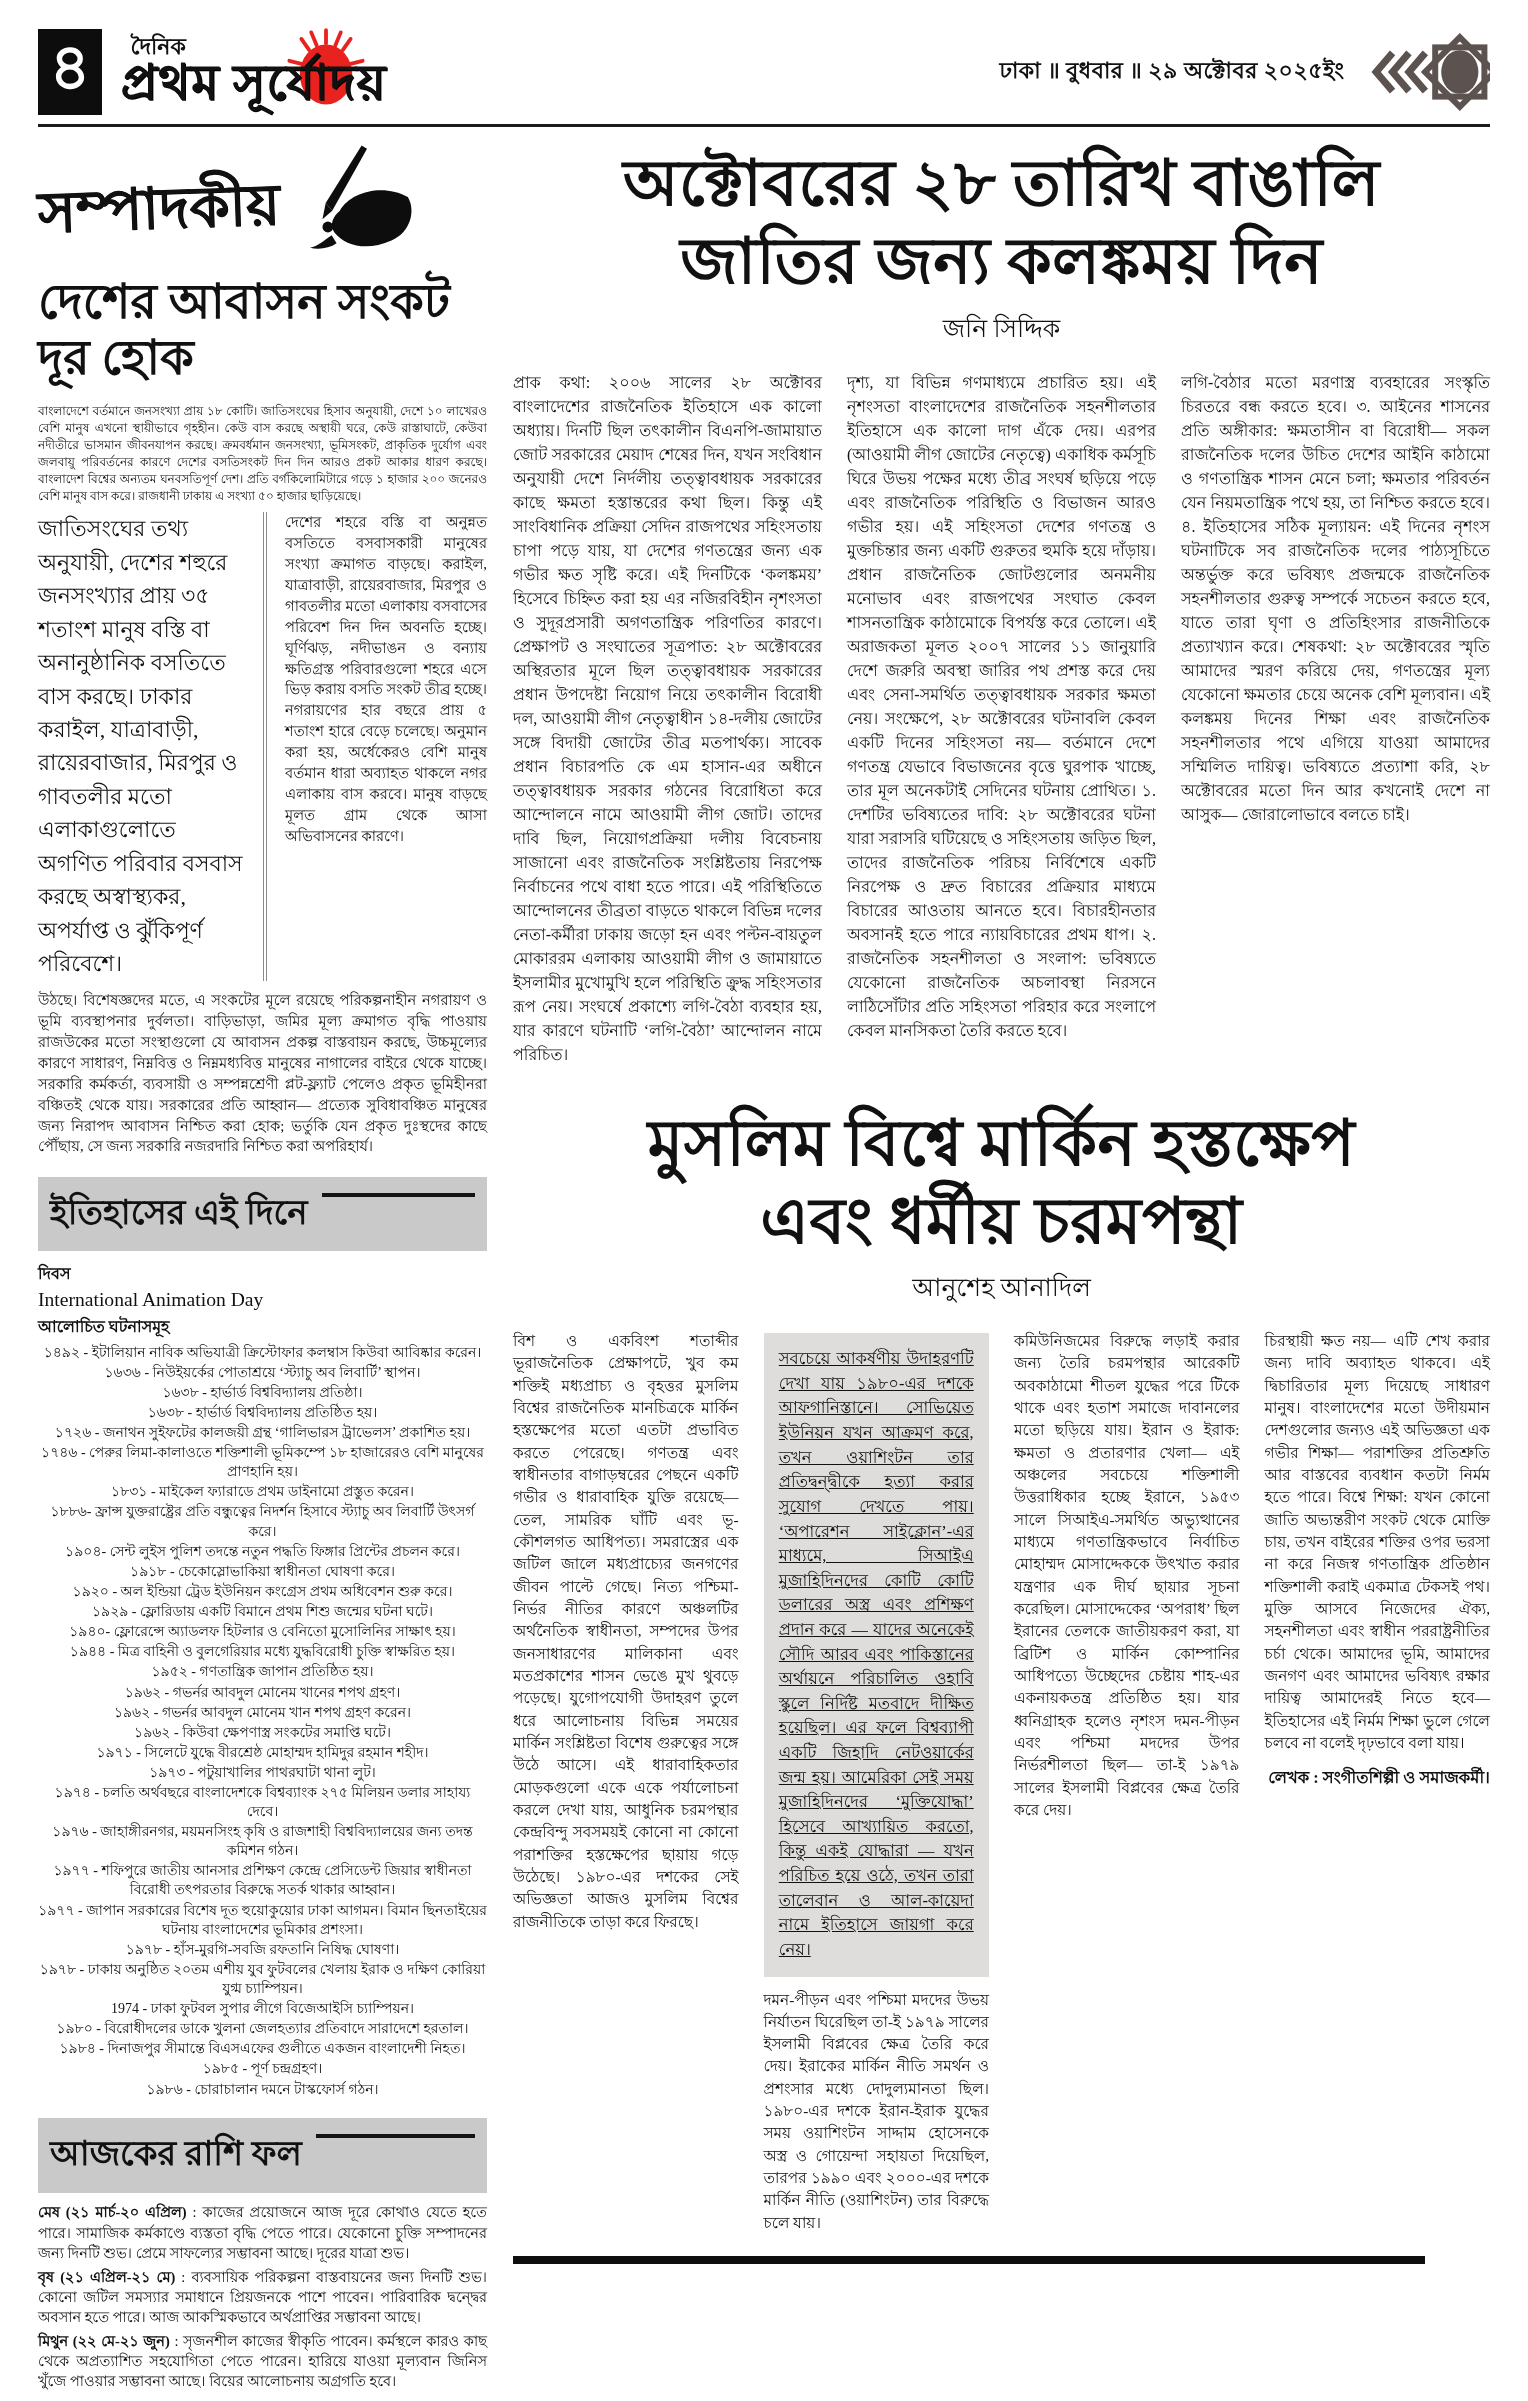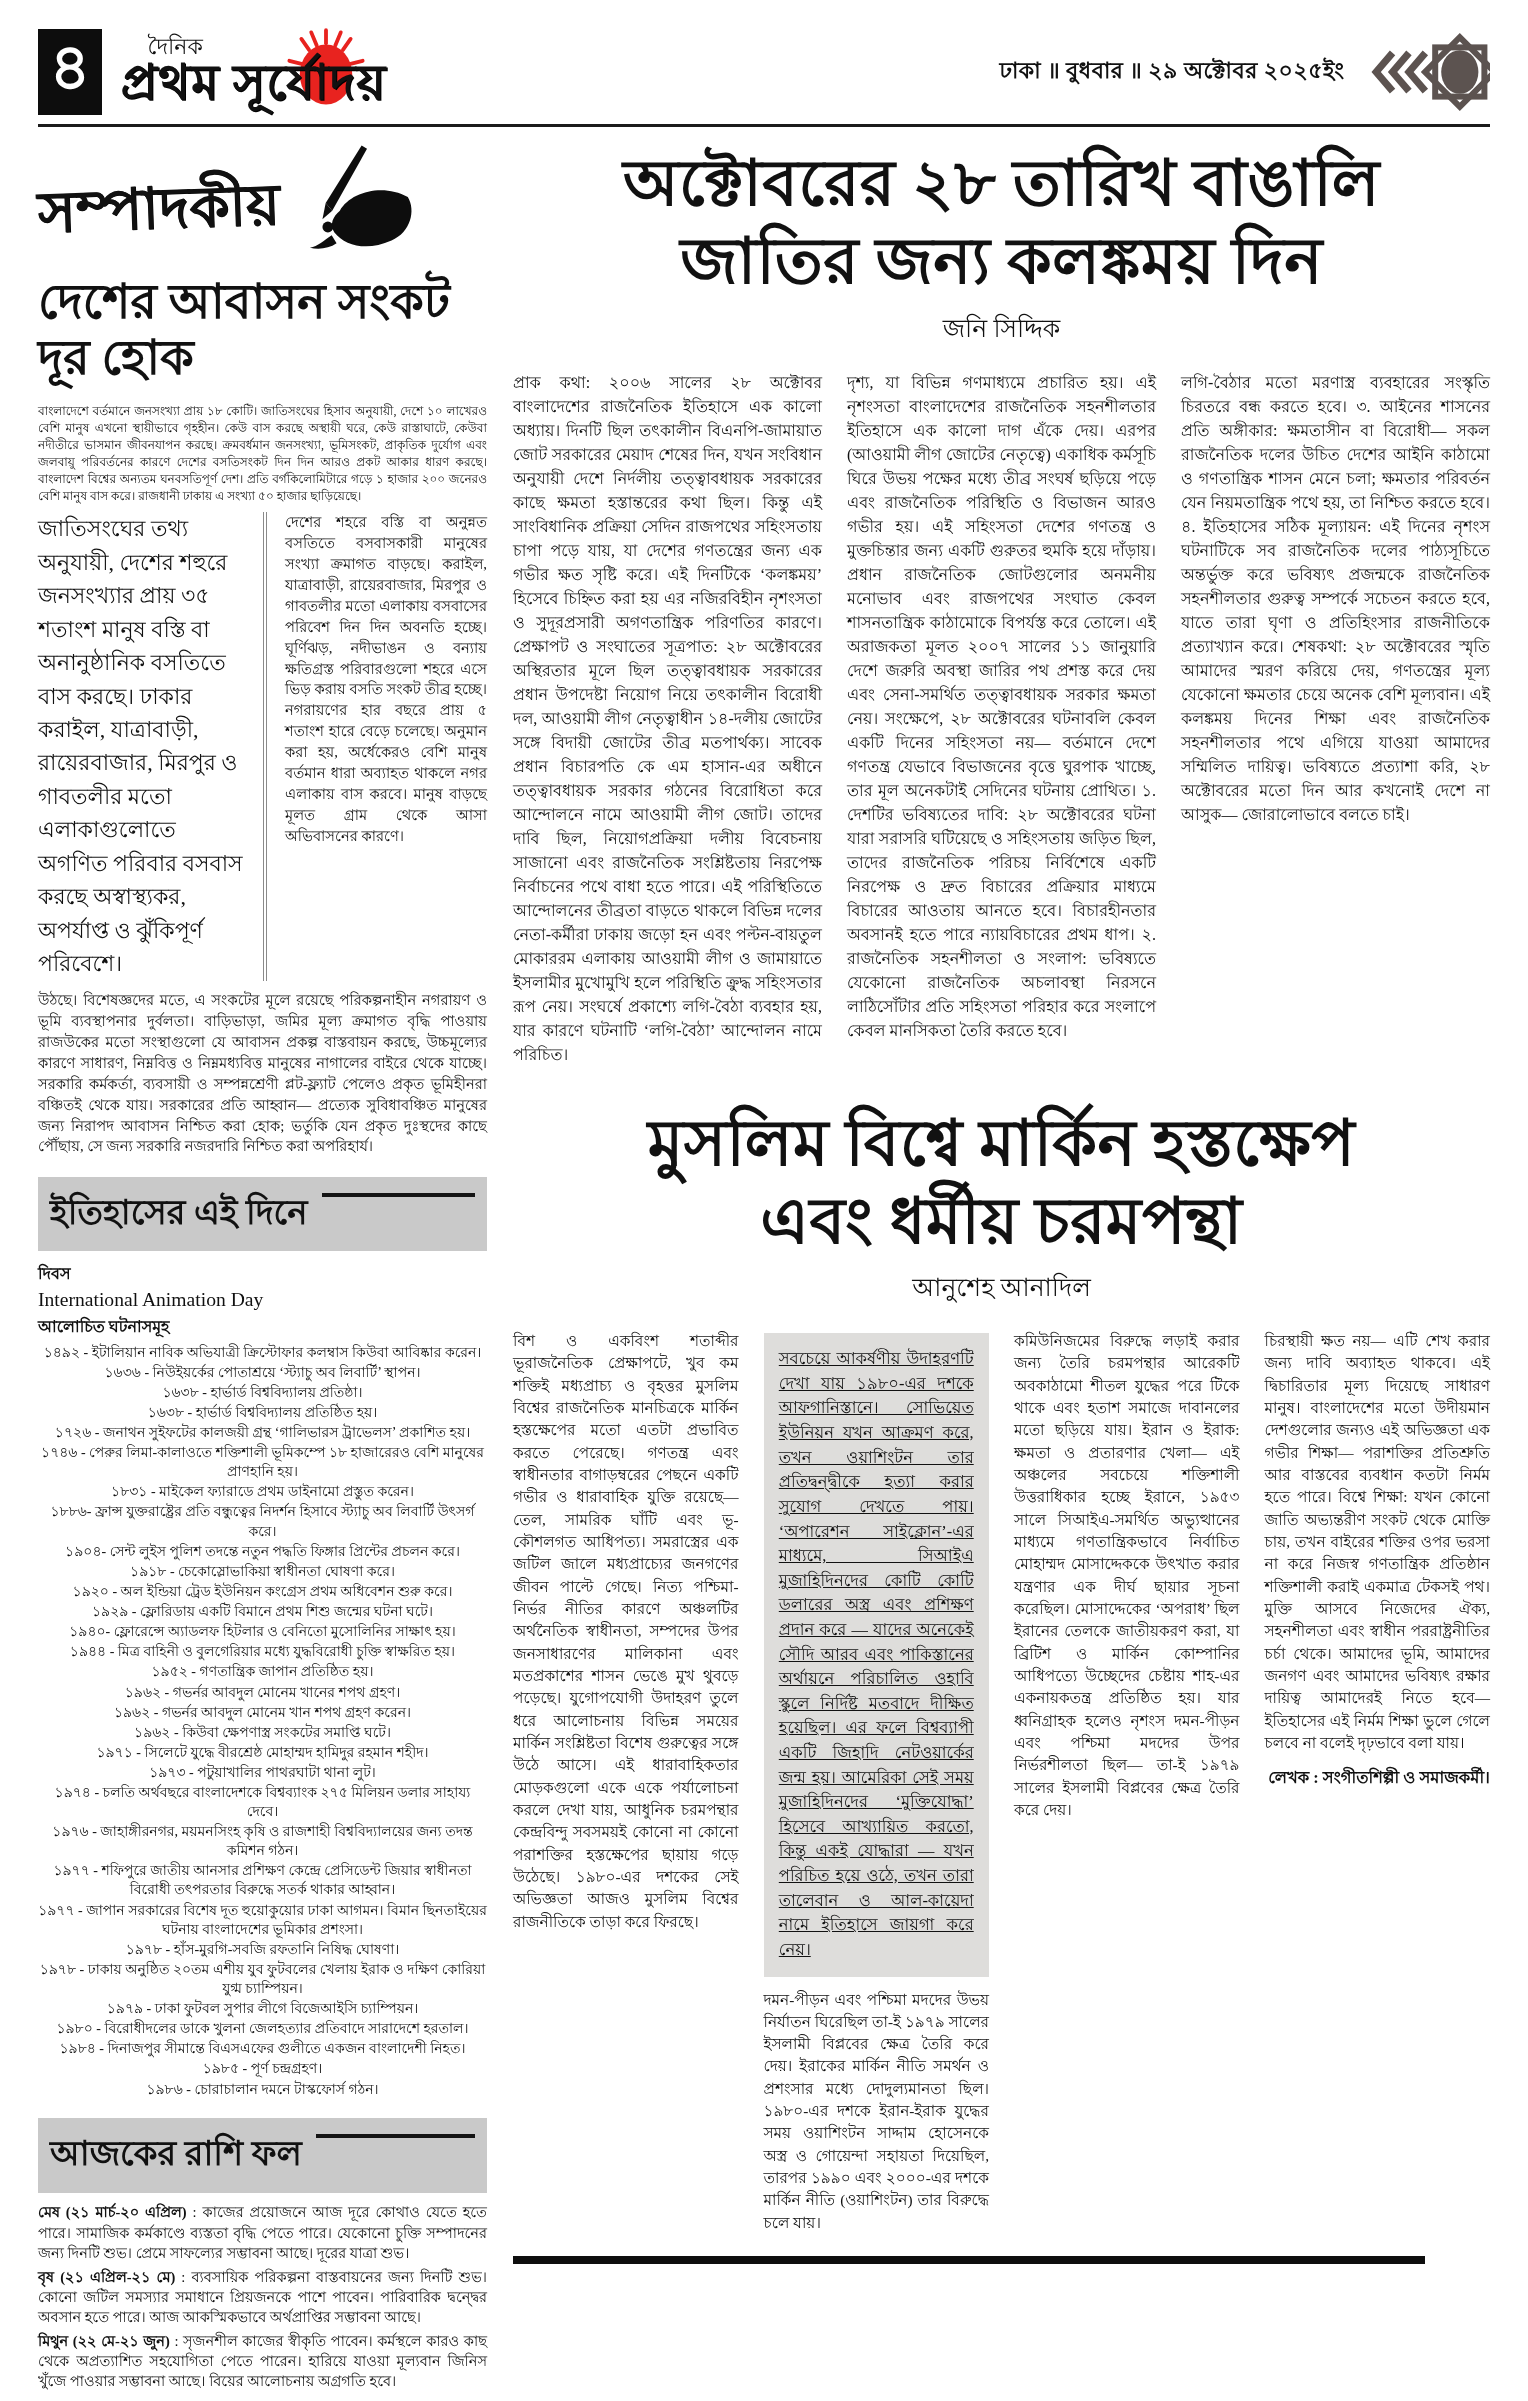--- a/index.html
+++ b/index.html
@@ -4,21 +4,21 @@
 <style>
   html,body{margin:0;padding:0;}
   body{width:1528px;height:2401px;background:#ffffff;font-family:"Liberation Serif","DejaVu Serif",serif;color:#111;overflow:hidden;}
   .page{position:relative;width:1528px;height:2401px;}
 
   
   .masthead{display:flex;align-items:center;margin:28px 38px 0 38px;height:87px;}
   .pageno{width:64px;height:86px;background:#0d0d0d;color:#fff;font-size:64px;font-weight:bold;
           display:flex;align-items:center;justify-content:center;}
   .logo{position:relative;margin-left:18.6px;line-height:1;}
-  .logo .daily{font-size:22px;font-weight:normal;margin-left:27px;}
+  .logo .daily{font-size:22px;font-weight:bold;margin-left:10px;}
   .logo .paper{font-size:49px;font-weight:900;letter-spacing:1.1px;text-shadow:1.1px 1.1px 0 #000;}
   .logo svg.sun{position:absolute;left:164px;top:-7.6px;z-index:-1;}
   .mast-right{margin-left:auto;display:flex;align-items:center;gap:19.6px;}
   .dateline{font-size:22px;font-weight:bold;letter-spacing:0.5px;}
   .mast-rule{margin:8.7px 38px 0 38px;border-top:3.8px solid #1b1b1b;}
 
   
   .content{display:flex;gap:26px;margin:18.6px 38px 0 38px;}
   .leftcol{width:449px;flex:none;}
   .rightcol{flex:1;min-width:0;}
@@ -153,21 +153,21 @@
           <div>১৯৬২ - গভর্নর আবদুল মোনেম খান শপথ গ্রহণ করেন।</div>
           <div>১৯৬২ - কিউবা ক্ষেপণাস্ত্র সংকটের সমাপ্তি ঘটে।</div>
           <div>১৯৭১ - সিলেটে যুদ্ধে বীরশ্রেষ্ঠ মোহাম্মদ হামিদুর রহমান শহীদ।</div>
           <div>১৯৭৩ - পটুয়াখালির পাথরঘাটা থানা লুট।</div>
           <div>১৯৭৪ - চলতি অর্থবছরে বাংলাদেশকে বিশ্বব্যাংক ২৭৫ মিলিয়ন ডলার সাহায্য দেবে।</div>
           <div>১৯৭৬ - জাহাঙ্গীরনগর, ময়মনসিংহ কৃষি ও রাজশাহী বিশ্ববিদ্যালয়ের জন্য তদন্ত কমিশন গঠন।</div>
           <div>১৯৭৭ - শফিপুরে জাতীয় আনসার প্রশিক্ষণ কেন্দ্রে প্রেসিডেন্ট জিয়ার স্বাধীনতা বিরোধী তৎপরতার বিরুদ্ধে সতর্ক থাকার আহ্বান।</div>
           <div>১৯৭৭ - জাপান সরকারের বিশেষ দূত হুয়োকুয়োর ঢাকা আগমন। বিমান ছিনতাইয়ের ঘটনায় বাংলাদেশের ভূমিকার প্রশংসা।</div>
           <div>১৯৭৮ - হাঁস-মুরগি-সবজি রফতানি নিষিদ্ধ ঘোষণা।</div>
           <div>১৯৭৮ - ঢাকায় অনুষ্ঠিত ২০তম এশীয় যুব ফুটবলের খেলায় ইরাক ও দক্ষিণ কোরিয়া যুগ্ম চ্যাম্পিয়ন।</div>
-          <div>১৯৭৯ - ঢাকা ফুটবল সুপার লীগে বিজেআইসি চ্যাম্পিয়ন।</div>
+          <div>1974 - ঢাকা ফুটবল সুপার লীগে বিজেআইসি চ্যাম্পিয়ন।</div>
           <div>১৯৮০ - বিরোধীদলের ডাকে খুলনা জেলহত্যার প্রতিবাদে সারাদেশে হরতাল।</div>
           <div>১৯৮৪ - দিনাজপুর সীমান্তে বিএসএফের গুলীতে একজন বাংলাদেশী নিহত।</div>
           <div>১৯৮৫ - পূর্ণ চন্দ্রগ্রহণ।</div>
           <div>১৯৮৬ - চোরাচালান দমনে টাস্কফোর্স গঠন।</div>
         </div>
 
       <div class="sec-head">
         <div class="sec-title">আজকের রাশি ফল</div>
         <div class="sec-rule"></div>
       </div>

